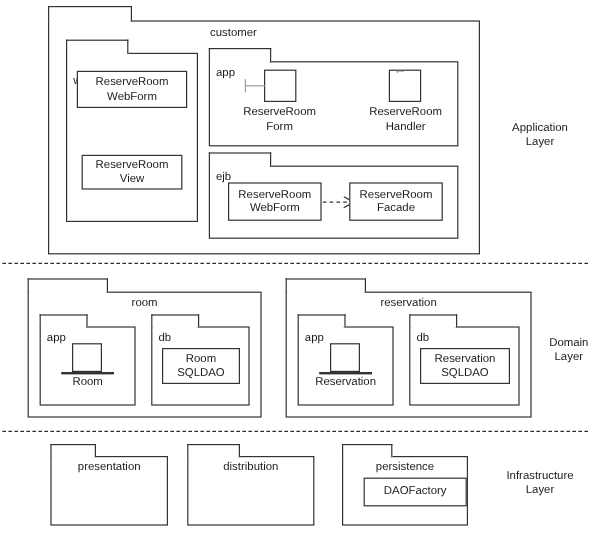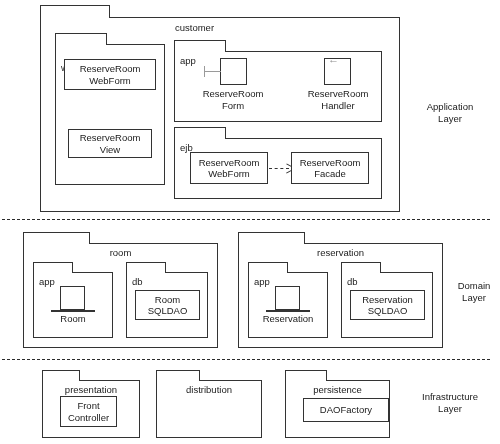--- a/index.html
+++ b/index.html
@@ -300,26 +300,20 @@
     <span>Layer</span>
   </div>
 
   <div class="divider" style="left:2px; top:359px; width:488px;"></div>
 
   <div class="pkg-tab" style="left:42px; top:370px; width:38px; height:11px;"></div>
   <div class="pkg" style="left:42px; top:380px; width:98px; height:58px;">
     <div class="pkg-label center" style="top:3px;">presentation</div>
   </div>
 
-  <div class="cbox" style="left:60px; top:396px; width:57px; height:31px;">
-    <span>
-      <span>Front</span><br>
-      <span>Controller</span>
-    </span>
-  </div>
 
   <div class="pkg-tab" style="left:156px; top:370px; width:44px; height:11px;"></div>
   <div class="pkg" style="left:156px; top:380px; width:106px; height:58px;">
     <div class="pkg-label center" style="top:3px;">distribution</div>
   </div>
 
 
   <div class="pkg-tab" style="left:285px; top:370px; width:42px; height:11px;"></div>
   <div class="pkg" style="left:285px; top:380px; width:105px; height:58px;">
     <div class="pkg-label center" style="top:3px;">persistence</div>

